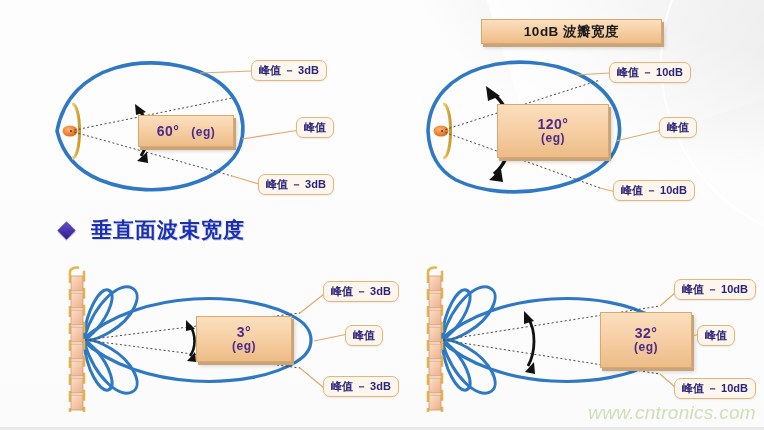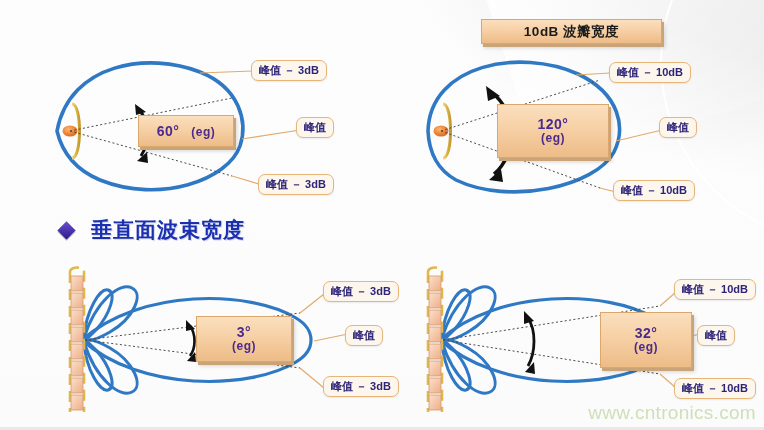--- a/index.html
+++ b/index.html
@@ -55,21 +55,21 @@
   .section-head .diamond{
     width:13px;height:13px;background:linear-gradient(135deg,#6a4fd0,#2b1b86);
     transform:rotate(45deg);box-shadow:1px 1px 0 rgba(0,0,0,.2);
   }
   .section-head .htext{
     font-size:21px;font-weight:bold;color:#1b2fb0;
     text-shadow:1px 1px 0 #cfd6f2;letter-spacing:1px;
   }
   .watermark{
     position:absolute;right:8px;bottom:6px;font-size:19px;color:#cfe0b8;
-    font-family:"Liberation Sans",sans-serif;letter-spacing:.3px;
+    font-family:"Liberation Sans",sans-serif;letter-spacing:.3px;font-style:italic;
   }
   .bottomrule{position:absolute;left:0;bottom:0;width:764px;height:3px;background:#e9e9e9;}
 </style>
 </head>
 <body>
 
 <div id="slide">
 
   <div class="bandbg"></div>
   <div class="swoosh sw1"></div>

